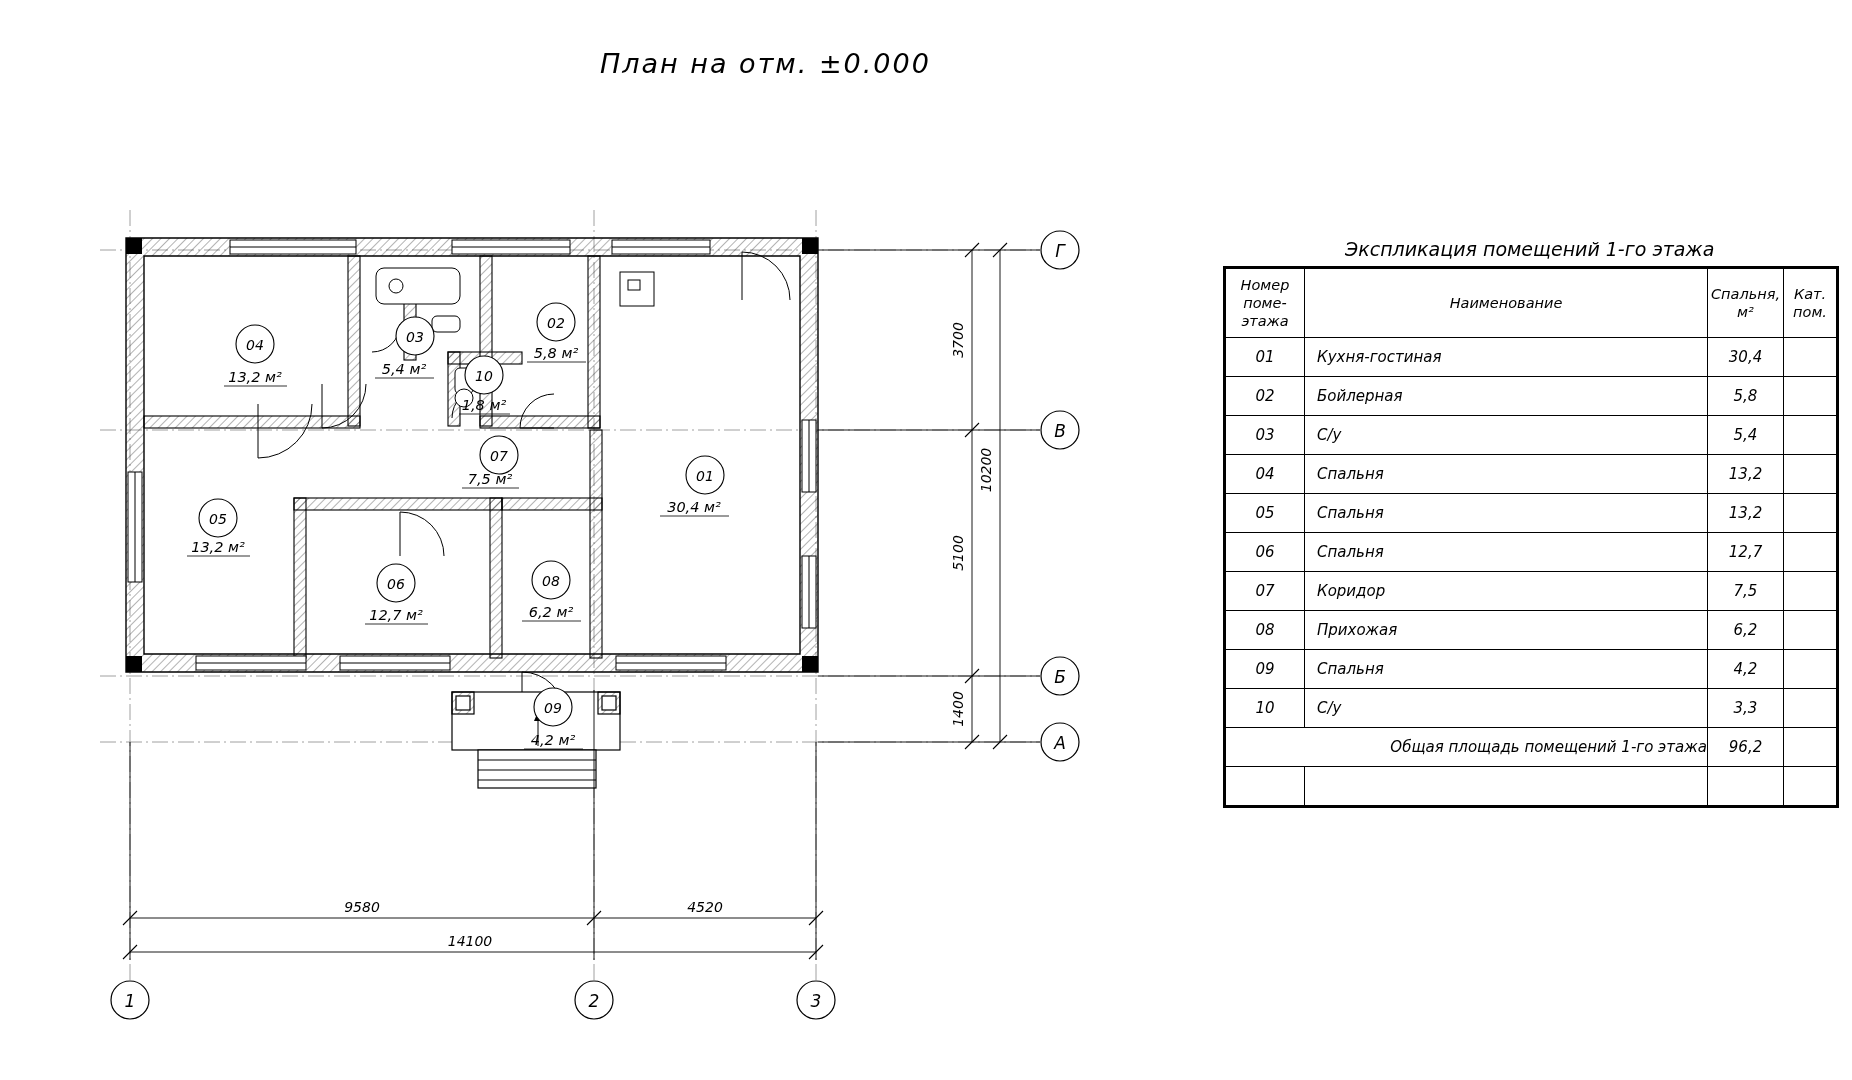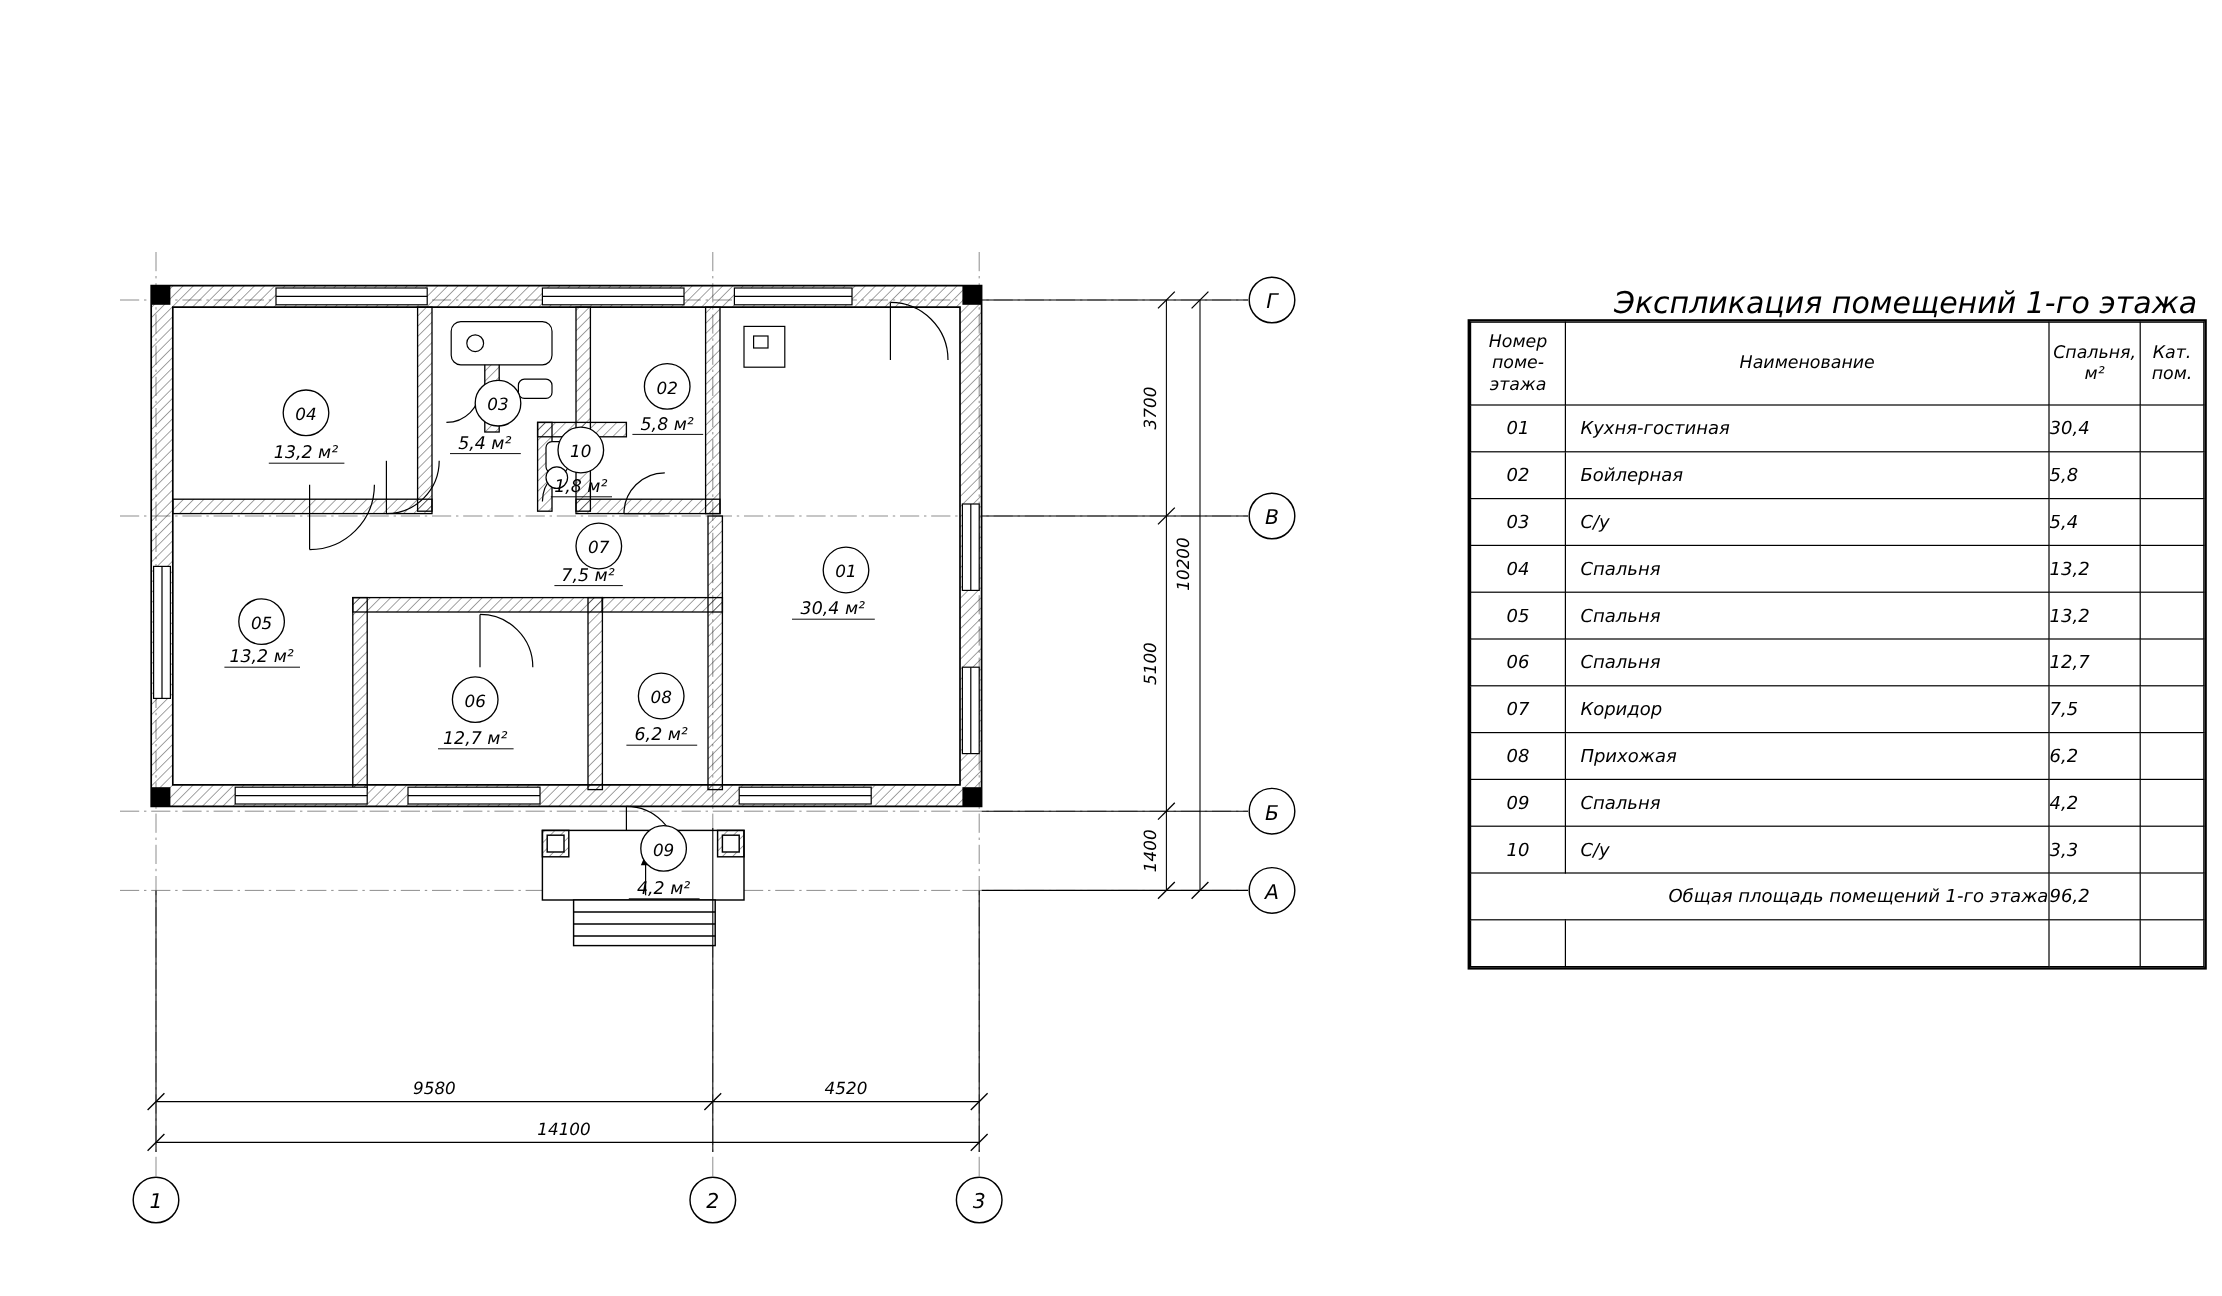--- a/index.html
+++ b/index.html
@@ -29,21 +29,21 @@
     font-style: italic;
     font-size: 27px;
     letter-spacing: 2px;
     white-space: nowrap;
   }
   #table-title {
     position: absolute;
     left: 1345px;
     top: 238px;
     font-style: italic;
-    font-size: 25px;
+    font-size: 19px;
     white-space: nowrap;
   }
 
   
   #floorplan-svg {
     position: absolute;
     left: 0;
     top: 0;
   }
 
@@ -64,21 +64,21 @@
   }
   #explication-table thead td {
     text-align: center;
     vertical-align: middle;
     height: 68px;
     font-size: 14.5px;
     line-height: 1.25;
   }
   .col-num   { width: 78px;  text-align: center; }
   .col-name  { width: 390px; }
-  .col-area  { width: 75px;  }
+  .col-area  { width: 75px;  text-align: center; }
   .col-cat   { width: 52px;  text-align: center; }
   #explication-table tbody td {
     height: 38px;
     font-size: 15px;
   }
   #explication-table tbody td.col-name { padding-left: 12px; }
   .total-label {
     text-align: right;
     padding-left: 8px !important;
     font-size: 14.5px;
@@ -94,20 +94,21 @@
   .svg-txt {
     font-family: "DejaVu Sans", sans-serif;
     font-style: italic;
   }
 </style>
 </head>
 <body>
 
 <div class="page">
 
+  <div id="plan-title">План на отм. ±0.000</div>
   <div id="table-title">Экспликация помещений 1-го этажа</div>
 
   <svg id="floorplan-svg" width="1180" height="1080" viewBox="0 0 1180 1080">
 
     <defs>
       <pattern id="hatch" width="6" height="6" patternTransform="rotate(45)" patternUnits="userSpaceOnUse">
         <line x1="0" y1="0" x2="0" y2="6" stroke="#000" stroke-width="0.6"></line>
       </pattern>
     </defs>
 

